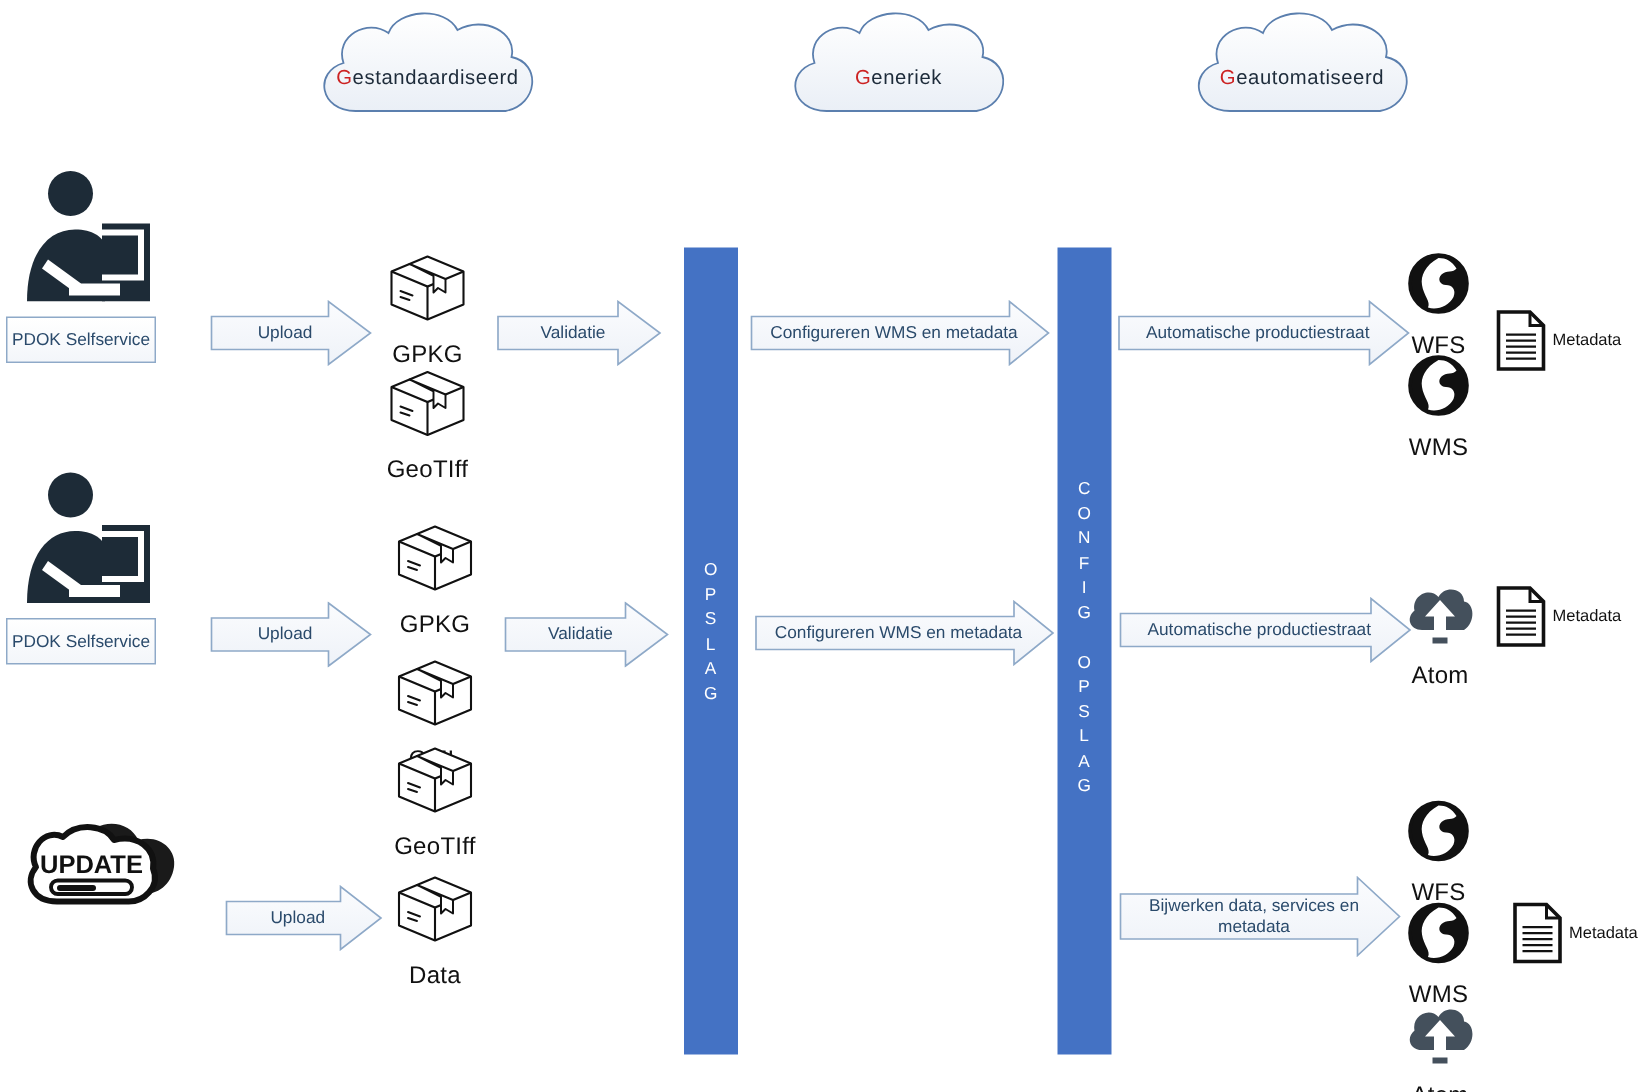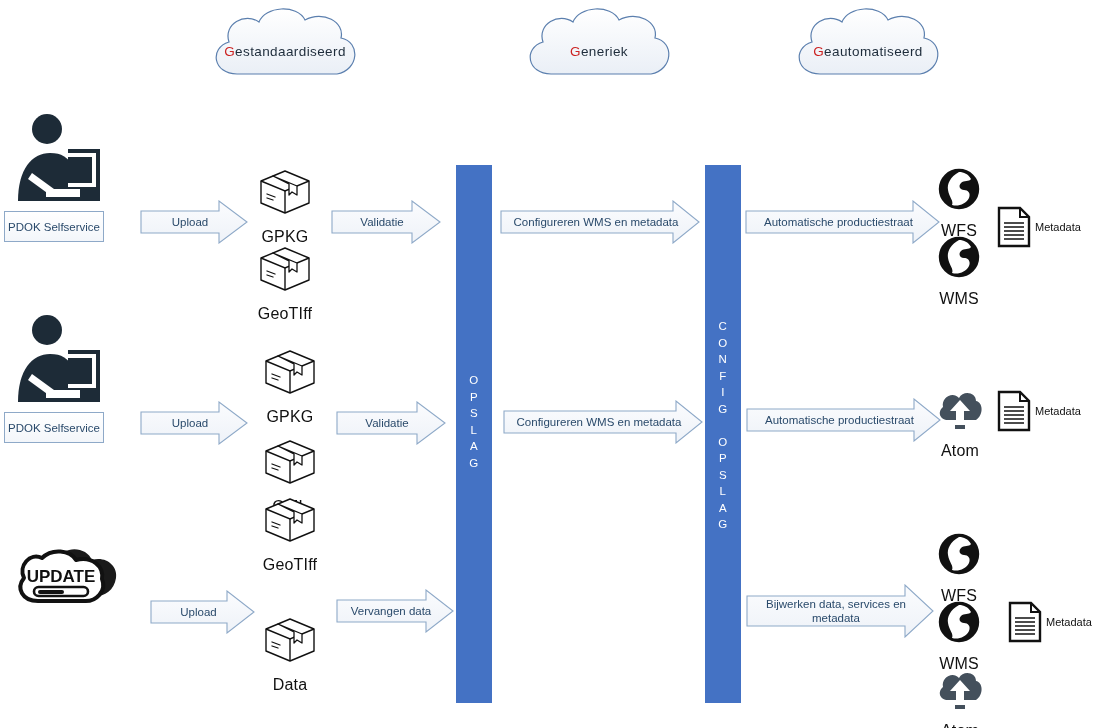--- a/index.html
+++ b/index.html
@@ -431,46 +431,34 @@
           <linearGradient id="ag9" x1="0" y1="0" x2="0" y2="1">
         <stop offset="0%" stop-color="#fbfcfe"></stop>
             <stop offset="100%" stop-color="#eef2f8"></stop>
           </linearGradient>
         </defs>
       <path d="M1 11 L77 11 L77 1 L104 22 L77 43 L77 33 L1 33 Z" fill="url(#ag9)" stroke="#8ea9c8" stroke-width="1.1" stroke-linejoin="miter"></path>
     </svg>
     <span class="atxt">Upload</span>
   </div>
 
-  <div class="iconblk" style="left:260px;top:616px;width:60px;text-align:center;">
+  <div class="iconblk" style="left:260px;top:582px;width:60px;text-align:center;">
     <span class="box">
       <svg width="54" height="48" viewBox="0 0 54 48" aria-hidden="true">
         <path d="M27 3 L51 13 L51 35 L27 45 L3 35 L3 13 Z" fill="#ffffff" stroke="#111" stroke-width="1.4" stroke-linejoin="round"></path>
         <path d="M3 13 L27 23 L51 13" fill="none" stroke="#111" stroke-width="1.4"></path>
         <path d="M27 23 L27 45" fill="none" stroke="#111" stroke-width="1.4"></path>
         <path d="M15 8 L39 18 L39 27 L34 24 L31 27 L31 16 Z" fill="#ffffff" stroke="#111" stroke-width="1.3" stroke-linejoin="round"></path>
         <path d="M9 26 L17 29" stroke="#111" stroke-width="1.3" stroke-linecap="round"></path>
         <path d="M9 30 L15 32" stroke="#111" stroke-width="1.3" stroke-linecap="round"></path>
       </svg>
     </span>
     <span class="cap">Data</span>
   </div>
 
-  <div class="arrow" style="left:336px;top:589px;width:118px;height:44px;">
-    <svg class="ashape" viewBox="0 0 118 44" preserveAspectRatio="none" aria-hidden="true">
-      <defs>
-          <linearGradient id="ag10" x1="0" y1="0" x2="0" y2="1">
-        <stop offset="0%" stop-color="#fbfcfe"></stop>
-            <stop offset="100%" stop-color="#eef2f8"></stop>
-          </linearGradient>
-        </defs>
-      <path d="M1 11 L90 11 L90 1 L117 22 L90 43 L90 33 L1 33 Z" fill="url(#ag10)" stroke="#8ea9c8" stroke-width="1.1" stroke-linejoin="miter"></path>
-    </svg>
-    <span class="atxt">Vervangen data</span>
-  </div>
 
 
   <div class="arrow" style="left:746px;top:584px;width:188px;height:54px;">
     <svg class="ashape" viewBox="0 0 188 54" preserveAspectRatio="none" aria-hidden="true">
       <defs>
           <linearGradient id="ag12" x1="0" y1="0" x2="0" y2="1">
         <stop offset="0%" stop-color="#fbfcfe"></stop>
             <stop offset="100%" stop-color="#eef2f8"></stop>
           </linearGradient>
         </defs>

